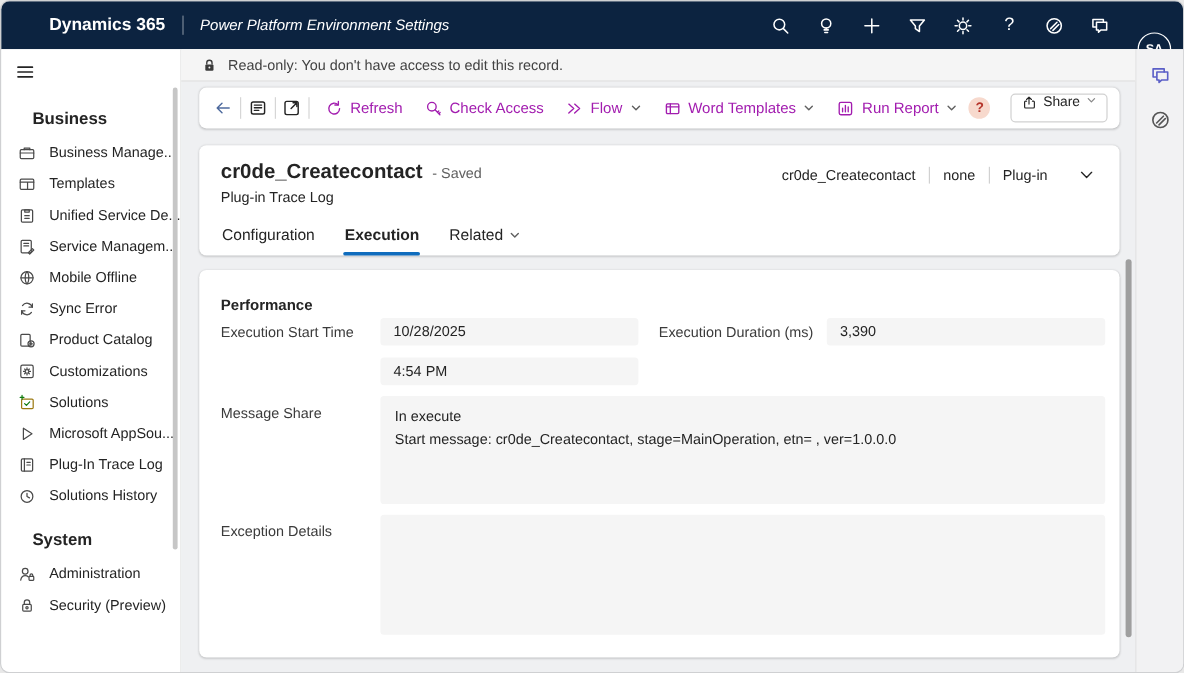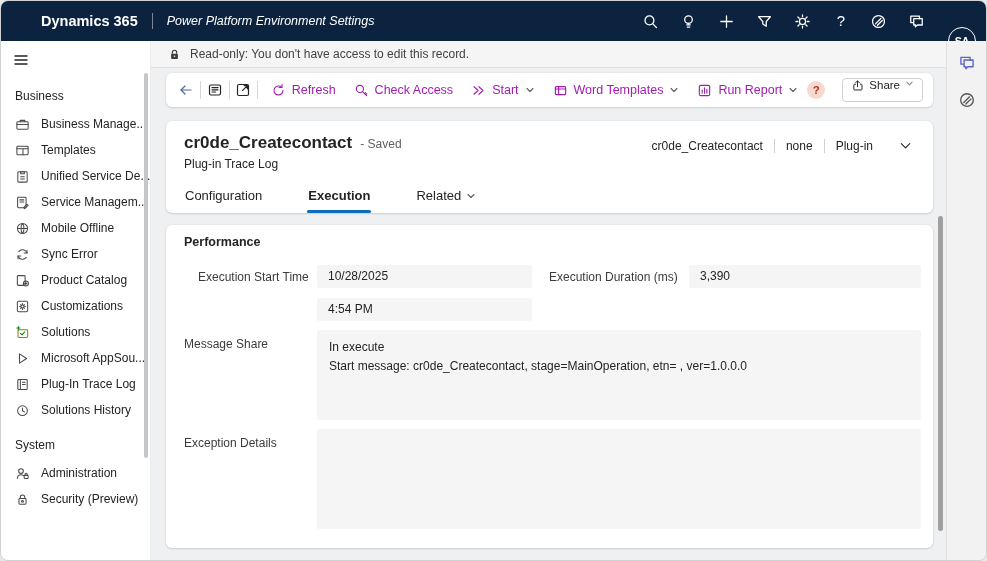--- a/index.html
+++ b/index.html
@@ -30,21 +30,21 @@
     font-size:10.5px; font-weight:bold; color:#fff; margin-left:2px; background:transparent; cursor:pointer;margin-top:40px;
   }
 
   
   .body { flex:1; display:flex; min-height:0; }
 
   
   .sidebar { width:150px; flex:0 0 150px; background:#fff; position:relative; border-right:1px solid #ececec; overflow:hidden; }
   .hamburger { margin:9px 0 2px 12px; width:22px; height:20px; background:none; border:none; cursor:pointer; color:#242424; }
   .hamburger svg { width:16px; height:16px; stroke:currentColor; stroke-width:1.4; stroke-linecap:round; }
-  .sb-section-title { font-size:12px; font-weight:normal; padding:15px 8px 8px 14px; color:#242424; }
+  .sb-section-title { font-size:14px; font-weight:bold; padding:15px 8px 8px 26px; color:#242424; }
   .sb-item { height:26px; display:flex; align-items:center; gap:11px; padding-left:14px; font-size:12px; color:#242424; cursor:pointer; white-space:nowrap; }
   .sb-item .ic { width:15px; height:15px; flex:0 0 15px; color:#4a4a4a; }
   .sb-item .ic svg { width:15px; height:15px; stroke:currentColor; fill:none; stroke-width:1.1; stroke-linecap:round; stroke-linejoin:round; }
   .sb-scrollbar { position:absolute; right:2px; top:32px; width:4px; height:385px; background:#c6c6c6; border-radius:2px; }
 
   
   .main { flex:1; min-width:0; background:#eff0f2; display:flex; flex-direction:column; position:relative; }
 
   .banner {
     height:27px; flex:0 0 27px; background:#f5f5f5; border-bottom:1px solid #e0e0e0;
@@ -83,33 +83,33 @@
     position:relative; padding:12px 18px 0;
   }
   .title-row { display:flex; align-items:baseline; gap:8px; }
   .rec-title { font-size:17px; font-weight:bold; color:#242424; }
   .saved { font-size:12px; color:#616161; }
   .entity { font-size:12px; color:#242424; margin-top:4px; }
   .hdr-right { position:absolute; top:17px; right:20px; display:flex; align-items:center; font-size:12px; color:#242424; }
   .hdr-field { padding:0 11px; white-space:nowrap; }
   .hdr-div { width:1px; height:14px; background:#d1d1d1; }
   .hdr-chev { margin-left:14px; width:15px; height:15px; stroke:#242424; fill:none; stroke-width:1.2; stroke-linecap:round; stroke-linejoin:round; cursor:pointer; }
-  .tabs { position:absolute; left:18px; bottom:0; display:flex; gap:44px; }
+  .tabs { position:absolute; left:18px; bottom:0; display:flex; gap:23px; }
   .tab { position:relative; padding:0 1px 10px; font-size:13px; color:#242424; cursor:pointer; background:none; border:none; font-family:"Liberation Sans", sans-serif; display:flex; align-items:center; gap:5px; }
   .tab.active { font-weight:bold; }
   .tab.active::after { content:""; position:absolute; left:0; right:0; bottom:0; height:3px; border-radius:2px; background:#0f6cbd; }
   .tab .chev { width:10px; height:10px; }
 
   
   .content-card {
     margin:12px 13px 12px 15px; flex:1; background:#fff; border-radius:6px;
     box-shadow:0 0 2px rgba(0,0,0,.10), 0 1px 2px rgba(0,0,0,.12);
     position:relative; overflow:hidden;
   }
-  .sec-title { position:absolute; left:18px; top:10px; font-size:12.5px; font-weight:bold; color:#242424; }
+  .sec-title { position:absolute; left:18px; top:22px; font-size:12.5px; font-weight:bold; color:#242424; }
   .f-label { position:absolute; font-size:12px; color:#3b3b3b; white-space:nowrap; }
   .f-box { position:absolute; background:#f5f5f5; border-radius:3px; font-size:12px; color:#242424; }
   .f-box.single { height:23px; line-height:23px; padding-left:11px; cursor:text; }
   .f-box.area { padding:8px 12px; line-height:1.55; white-space:pre-line; cursor:text; }
 
   .main-scrollbar { position:absolute; right:3px; top:175px; width:5px; height:315px; background:#9f9f9f; border-radius:3px; }
 
   
   .rightrail { width:40px; flex:0 0 40px; background:#f2f2f3; border-left:1px solid #e0e0e0; display:flex; flex-direction:column; align-items:center; padding-top:11px; gap:15px; }
   .rail-btn { width:22px; height:22px; background:none; border:none; cursor:pointer; display:flex; align-items:center; justify-content:center; }
@@ -369,21 +369,21 @@
           <svg class="ic16" viewBox="0 0 16 16">
               <circle cx="6.3" cy="6.3" r="3.8"></circle>
               <path d="M9.1 9.1 L13.4 13.4 M11.3 11.3l1.1-1.1 M12.5 12.5l1.1-1.1"></path>
             </svg>
           <span>Check Access</span>
         </button>
         <button class="cmd-btn">
           <svg class="ic16" viewBox="0 0 16 16">
               <path d="M3.2 4 L7.6 8 L3.2 12 M8.4 4 L12.8 8 L8.4 12"></path>
             </svg>
-          <span>Start</span>
+          <span>Flow</span>
           <svg class="chev" viewBox="0 0 12 12">
               <path d="M2.5 4.2 L6 7.8 L9.5 4.2"></path>
             </svg>
         </button>
         <button class="cmd-btn">
           <svg class="ic16" viewBox="0 0 16 16">
               <rect x="2.5" y="3.8" width="11" height="8.6" rx="1"></rect>
               <path d="M2.5 6.4h11 M6 3.8v8.6"></path>
             </svg>
           <span>Word Templates</span>
@@ -447,21 +447,21 @@
             <svg class="chev" viewBox="0 0 12 12">
                 <path d="M2.5 4.2 L6 7.8 L9.5 4.2"></path>
               </svg>
           </button>
         </div>
       </section>
 
       <section class="content-card">
         <div class="sec-title">Performance</div>
 
-        <div class="f-label" style="left:32px; top:45px;">Execution Start Time</div>
+        <div class="f-label" style="left:18px; top:45px;">Execution Start Time</div>
         <div class="f-box single" style="left:151px; top:40px; width:215px;">10/28/2025</div>
         <div class="f-box single" style="left:151px; top:73px; width:215px;">4:54 PM</div>
 
         <div class="f-label" style="left:383px; top:45px;">Execution Duration (ms)</div>
         <div class="f-box single" style="left:523px; top:40px; width:232px;">3,390</div>
 
         <div class="f-label" style="left:18px; top:112px;">Message Share</div>
         <div class="f-box area" style="left:151px; top:105px; width:604px; height:90px;">In execute
 Start message: cr0de_Createcontact, stage=MainOperation, etn= , ver=1.0.0.0</div>
 

